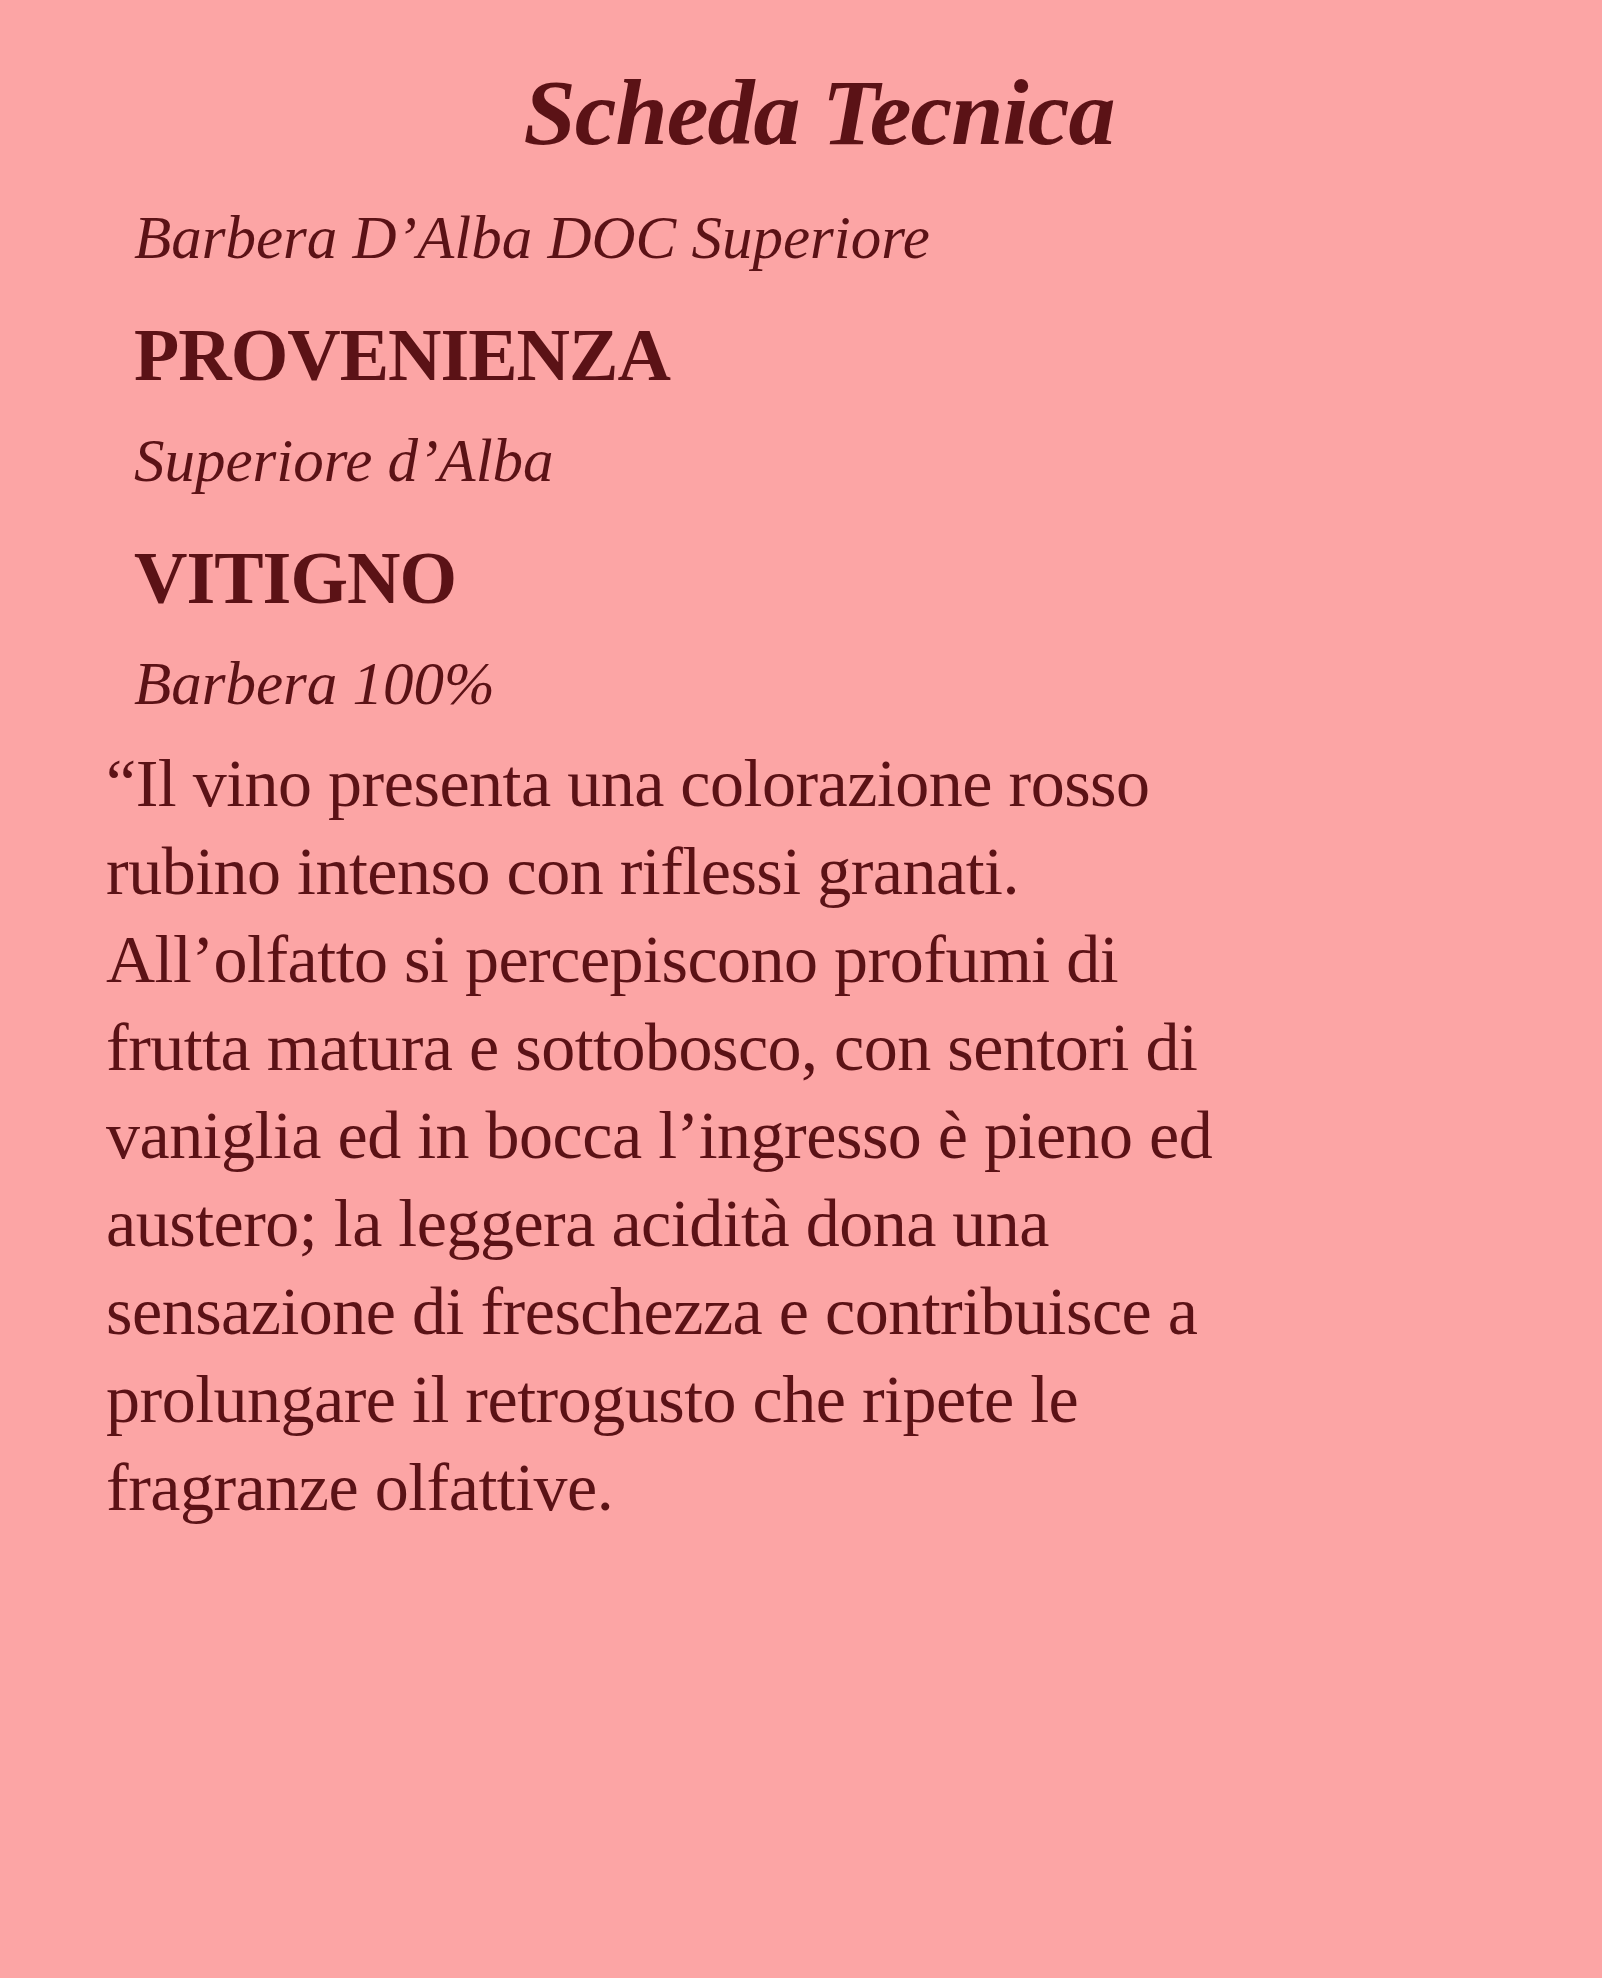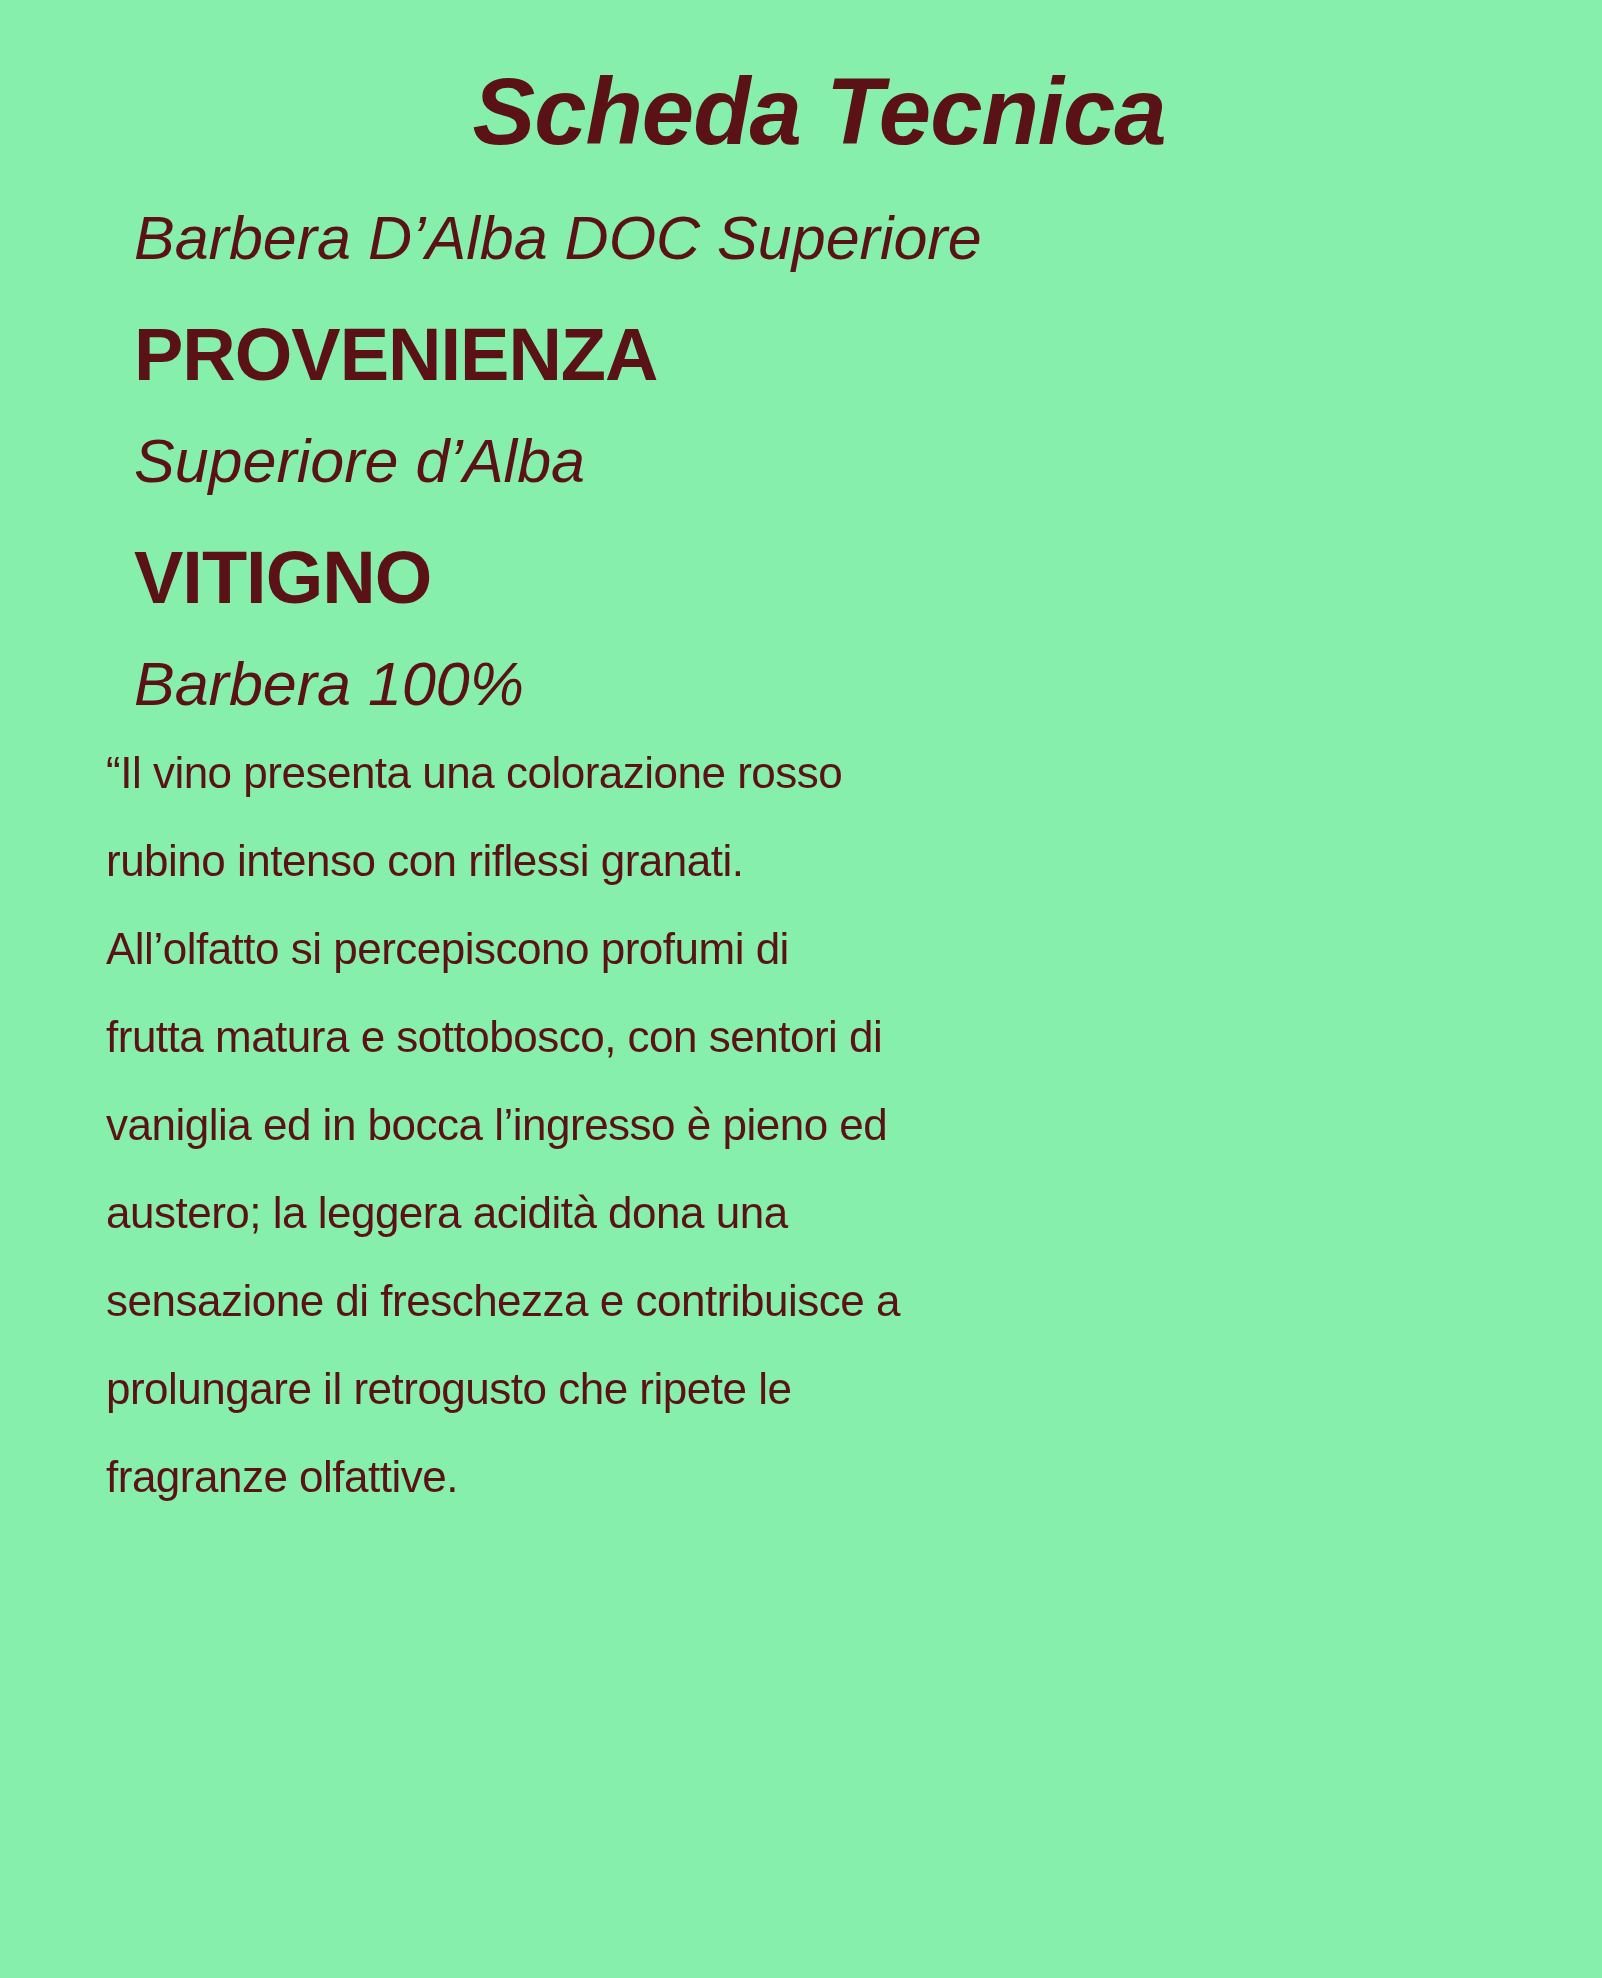--- a/index.html
+++ b/index.html
@@ -4,23 +4,23 @@
 <style>
   html, body {
     margin: 0;
     padding: 0;
     background: #FBF0CB;
   }
   .page {
     position: relative;
     width: 1602px;
     height: 1978px;
-    background: #86efac;
+    background: #fca5a5;
     color: #5B1216;
-    font-family: Liberation Sans, sans-serif;
+    font-family: Liberation Serif, serif;
     overflow: hidden;
     box-sizing: border-box;
     padding: 0 70px 0 106px;
   }
   .title {
     margin: 52px 0 0 0;
     font-size: 94px;
     line-height: 120px;
     font-weight: 700;
     font-style: italic;
@@ -38,22 +38,22 @@
     margin-top: 105px;
   }
   .value {
     margin: 29px 0 0 28px;
     font-size: 61px;
     line-height: 74px;
     font-style: italic;
     font-weight: 400;
   }
   .body-text {
-    margin: 8px 0 0 0;
-    font-size: 44px;
+    margin: 18px 0 0 0;
+    font-size: 68px;
     line-height: 88px;
     font-weight: 400;
     white-space: pre-line;
     letter-spacing: -0.5px;
   }
 </style>
 </head>
 <body>
 
 <div class="page">

